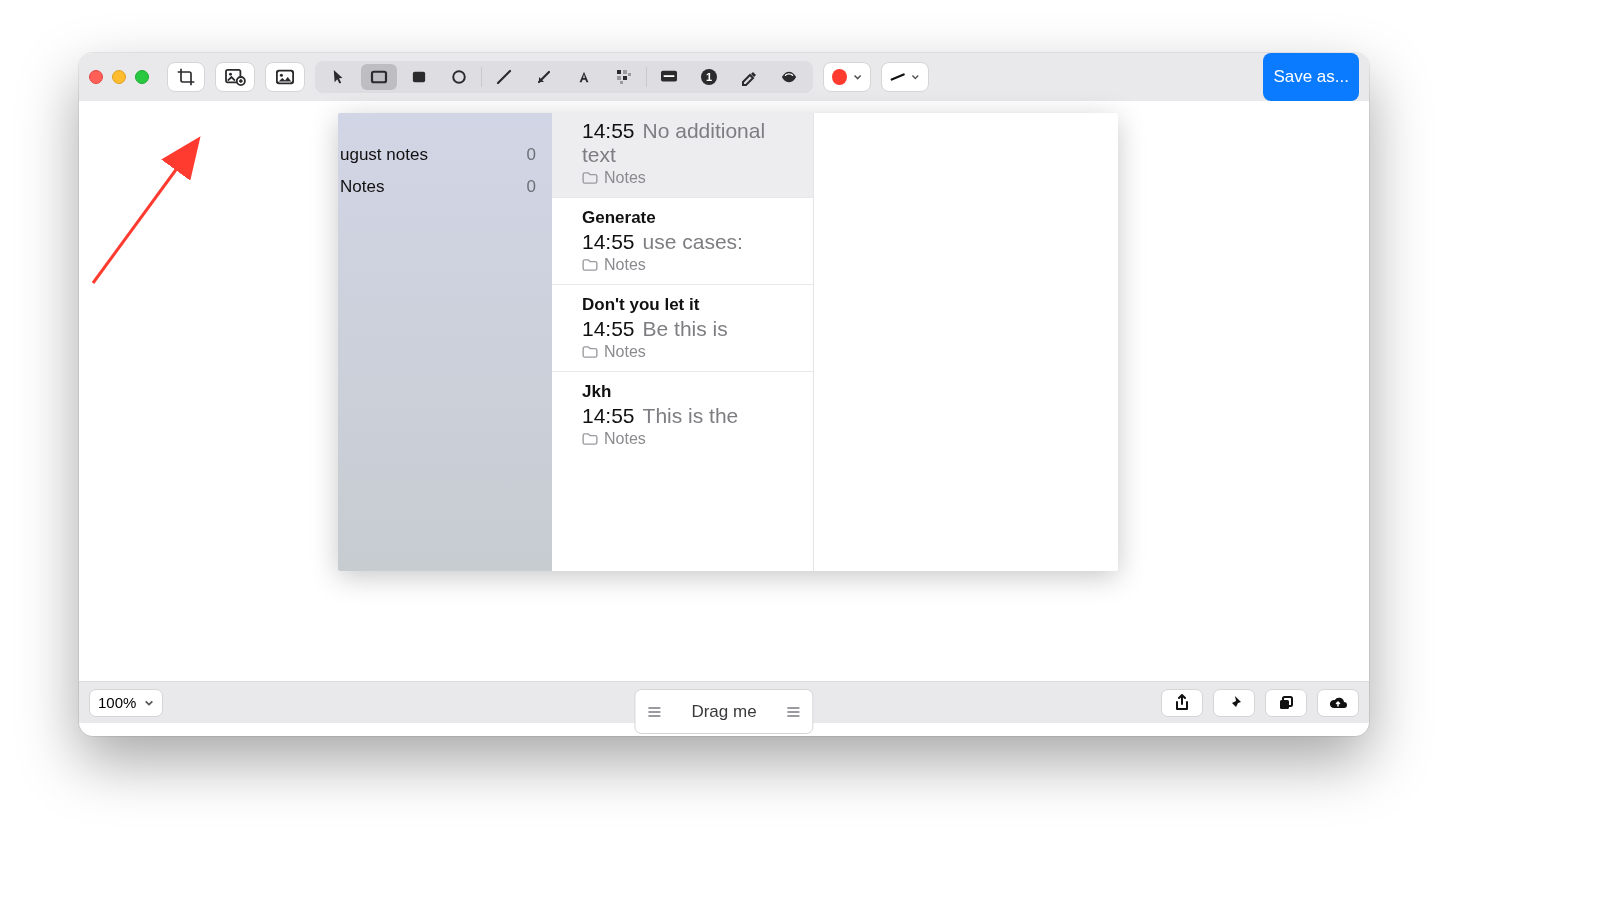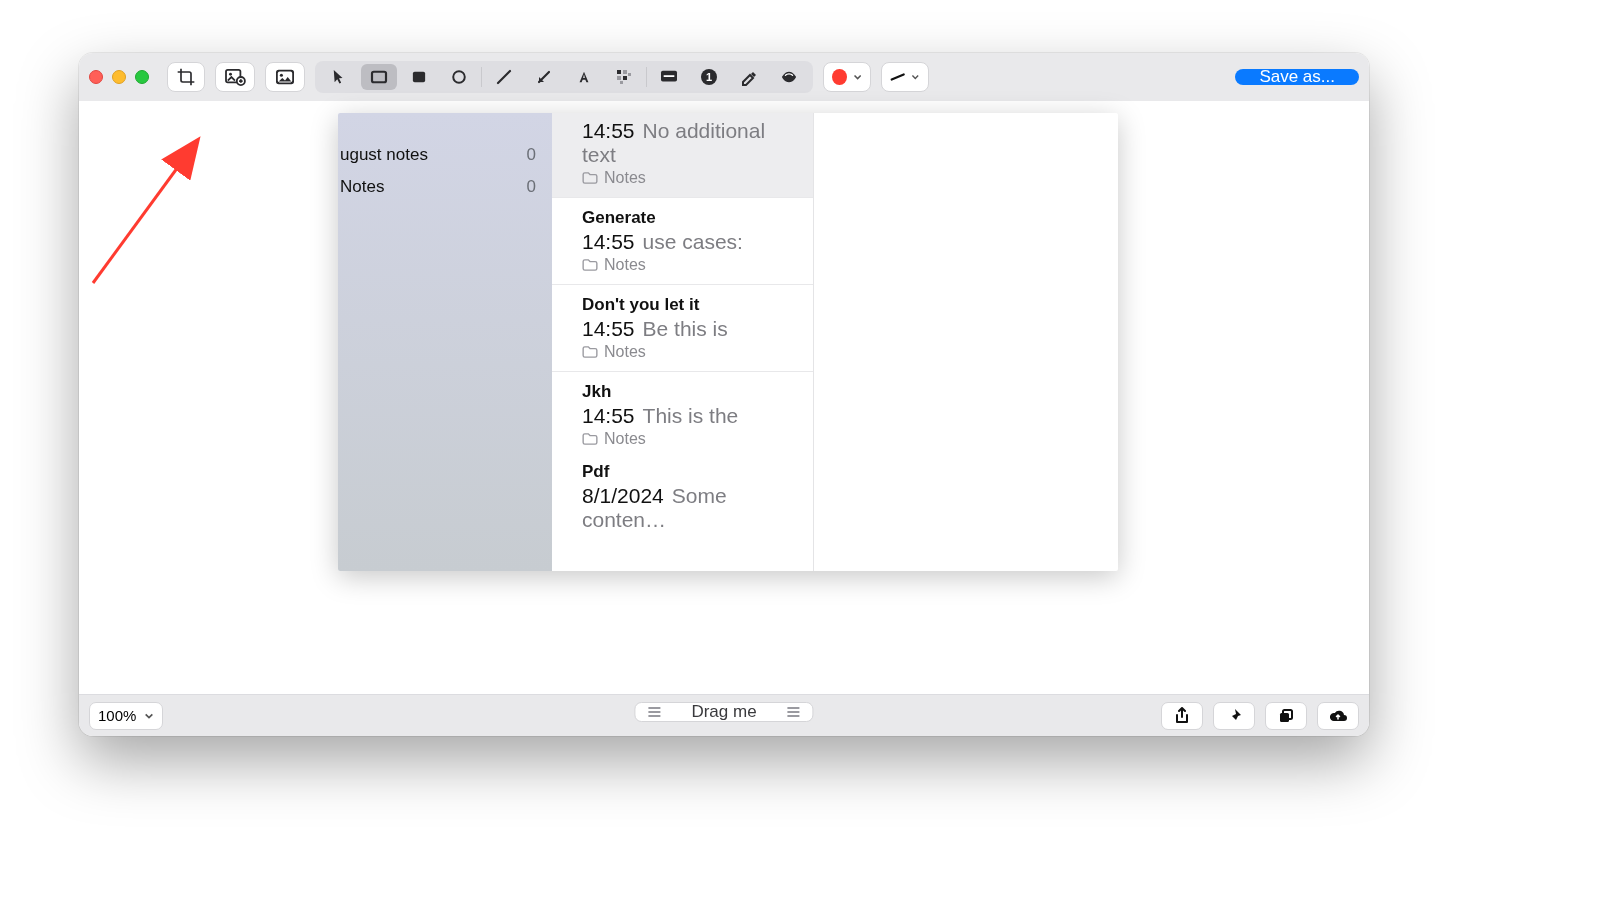--- a/index.html
+++ b/index.html
@@ -31,21 +31,21 @@
     height: 32px; border-radius: 8px; background: #dedee2;
     display: flex; align-items: center; padding: 0 6px; gap: 4px;
   }
   .seg .cell {
     height: 26px; width: 36px; border-radius: 6px; display:flex; align-items:center; justify-content:center;
     cursor: pointer;
   }
   .seg .cell.active { background: #bdbdc2; }
   .seg .sep { width: 1px; height: 20px; background: #c9c9cd; }
   .save-btn {
-    margin-left: auto; height: 16px; padding: 0 24px; border-radius: 8px;
+    margin-left: auto; height: 48px; padding: 0 10px; border-radius: 8px;
     background: #0a7aff; color: #fff; font-size: 17px; font-weight: 500;
     display:flex; align-items:center; border:none; cursor:pointer;
   }
   .color-swatch { width:16px; height:16px; border-radius:50%; background:#ff3b30; }
   .chev { margin-left:6px; }
 
   
   .canvas { position:absolute; left:0; right:0; top:48px; bottom:42px; background:#fff; }
   .shot {
     position:absolute; left:259px; top:12px; width:780px; height:458px;
@@ -71,27 +71,27 @@
   .list .section { color:#7a7a7f; font-weight:700; font-size:16px; padding: 26px 0 8px 10px; }
   .content { flex:1; }
 
   
   .arrow {
     position:absolute; left:10px; top:32px; width:135px; height:155px; pointer-events:none;
   }
 
   
   .footer {
-    position:absolute; left:0; right:0; bottom:0; height:42px; background:#e9e9eb;
+    position:absolute; left:0; right:0; bottom:13px; height:42px; background:#e9e9eb;
     border-top:1px solid #dcdce0; display:flex; align-items:center; padding:0 10px;
   }
   .zoom { height:28px; border:1px solid #d5d5d8; background:#fff; border-radius:7px; display:flex; align-items:center; padding:0 8px; gap:8px; font-size:15px; cursor:pointer;}
   .drag {
     position:absolute; left:50%; transform:translateX(-50%); top:7px;
-    height:20px; border:1px solid #d5d5d8; background:#fff; border-radius:7px;
+    height:45px; border:1px solid #d5d5d8; background:#fff; border-radius:7px;
     display:flex; align-items:center; gap:30px; padding:0 12px; font-size:17px; color:#3a3a3d;
   }
   .right-actions { margin-left:auto; display:flex; gap:10px; }
   .mini { height:28px; width:42px; border:1px solid #d5d5d8; background:#fff; border-radius:7px; display:flex; align-items:center; justify-content:center; cursor:pointer;}
 
   .icon { color:#2b2b2e; }
   .fold { width:16px; height:12px; }
 </style>
 </head>
 <body>
@@ -271,24 +271,20 @@
           <div class="item" style="border-bottom:none;">
             <div class="title">Jkh</div>
             <div class="line"><span class="time">14:55</span><span class="prev">This is the</span></div>
             <div class="folder">
                 <svg class="fold" viewBox="0 0 18 14">
                   <path d="M1 3a2 2 0 0 1 2-2h4l2 2h6a2 2 0 0 1 2 2v6a2 2 0 0 1-2 2H3a2 2 0 0 1-2-2z" fill="none" stroke="#9a9aa0" stroke-width="1.6"></path>
                 </svg>
                 <span>Notes</span>
               </div>
           </div>
-          <div class="item" style="border-bottom:none; padding-top:4px;">
-            <div class="title">Pdf</div>
-            <div class="line"><span class="time">8/1/2024</span><span class="prev">Some conten…</span></div>
-          </div>
         </div>
         <div class="content"></div>
       </div>
 
       <svg class="arrow" viewBox="0 0 135 155">
         <defs>
             <marker id="ah" markerWidth="14" markerHeight="12" refX="12" refY="6" orient="auto">
               <path d="M0 0L14 6L0 12z" fill="#ff3b30"></path>
             </marker>
           </defs>

